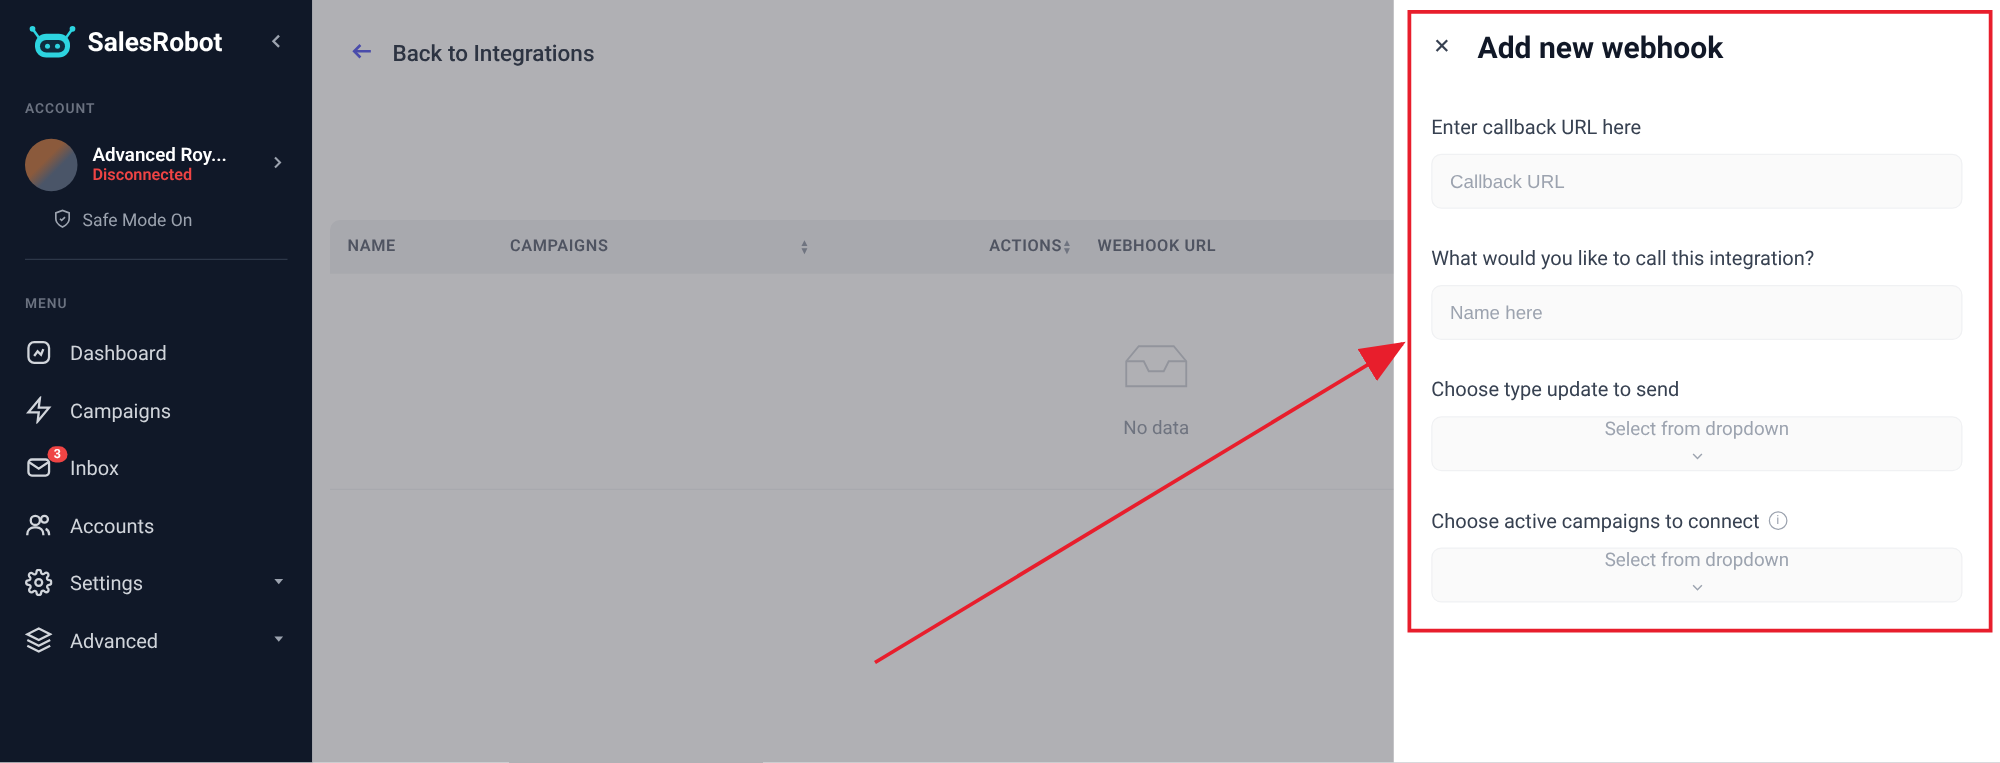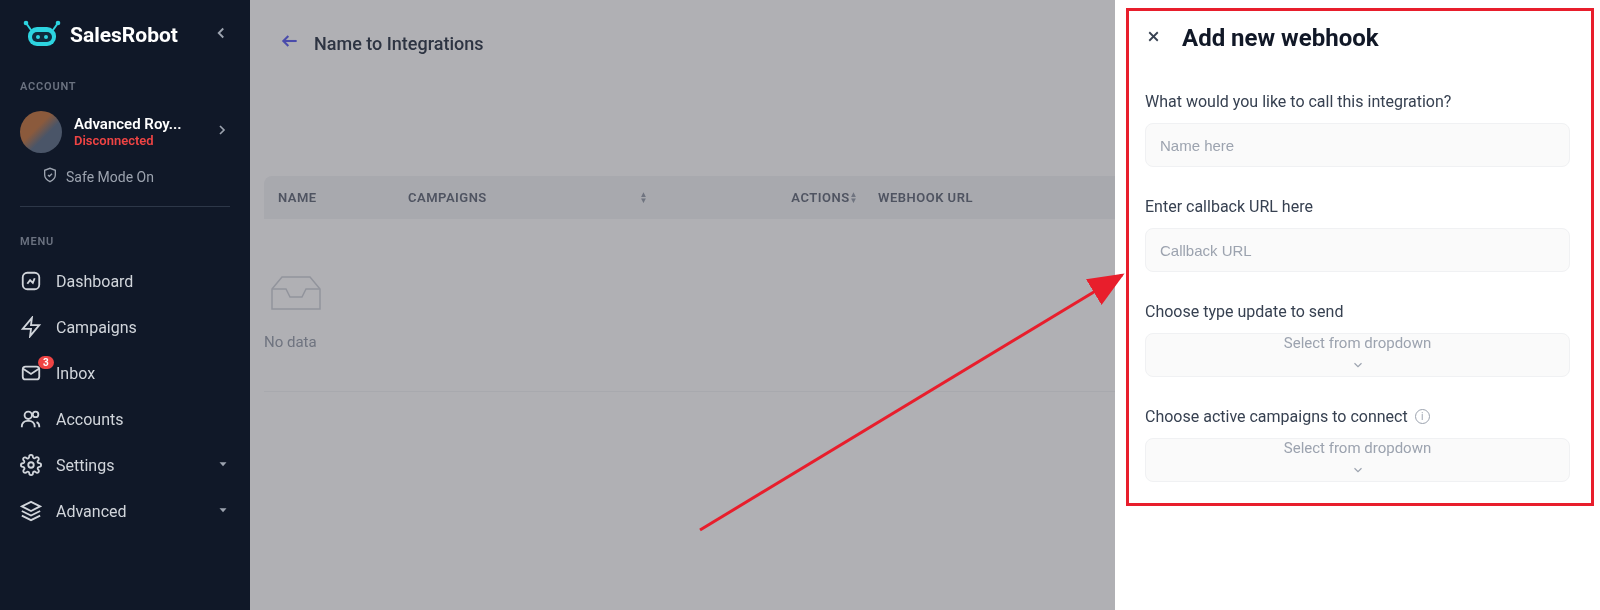--- a/index.html
+++ b/index.html
@@ -213,20 +213,21 @@
   letter-spacing: 0.5px;
 }
 .col-name { width: 130px; }
 .col-campaigns { width: 260px; display: flex; align-items: center; justify-content: space-between; padding-right: 20px; }
 .col-actions { width: 210px; display: flex; align-items: center; justify-content: flex-end; padding-right: 20px; }
 .col-webhook { flex: 1; }
 .sort-icons { display: inline-flex; flex-direction: column; font-size: 8px; color: #9ca3af; line-height: 0.7; }
 .empty-state {
   display: flex;
   flex-direction: column;
+  align-items: center;
   justify-content: center;
   padding: 50px 0 40px 0;
   gap: 12px;
   border-bottom: 1px solid #f3f4f6;
 }
 .empty-label {
   font-size: 15px;
   color: #9ca3af;
 }
 
@@ -452,21 +453,21 @@
 
 <div class="main">
   <div class="topbar">
     <div class="back-link">
       <span class="back-arrow">
         <svg width="20" height="20" viewBox="0 0 24 24" fill="none" stroke="currentColor" stroke-width="2.5">
             <line x1="20" y1="12" x2="4" y2="12"></line>
             <polyline points="10 18 4 12 10 6"></polyline>
           </svg>
       </span>
-      <span>Name to Integrations</span>
+      <span>Back to Integrations</span>
     </div>
     <div class="topbar-spacer"></div>
     <div class="plan-btn">
       <span class="plan-icon">$</span>
       <span>Your Plan</span>
     </div>
     <div class="clipped"></div>
   </div>
 
   <div style="height:90px"></div>
@@ -503,27 +504,27 @@
     <span class="close-btn">
       <svg width="17" height="17" viewBox="0 0 24 24" fill="none" stroke="currentColor" stroke-width="2.5">
           <line x1="18" y1="6" x2="6" y2="18"></line>
           <line x1="6" y1="6" x2="18" y2="18"></line>
         </svg>
     </span>
     <div class="drawer-title">Add new webhook</div>
   </div>
 
   <div class="field">
+    <div class="field-label">Enter callback URL here</div>
+    <input class="field-input" placeholder="Callback URL" style="">
+  </div>
+
+  <div class="field">
     <div class="field-label">What would you like to call this integration?</div>
     <input class="field-input" placeholder="Name here" style="">
-  </div>
-
-  <div class="field">
-    <div class="field-label">Enter callback URL here</div>
-    <input class="field-input" placeholder="Callback URL" style="">
   </div>
 
   <div class="field">
     <div class="field-label">Choose type update to send</div>
     <div class="field-select">
       <span>Select from dropdown</span>
       <span>
         <svg width="14" height="14" viewBox="0 0 24 24" fill="none" stroke="#9ca3af" stroke-width="2">
             <polyline points="6 9 12 15 18 9"></polyline>
           </svg>

